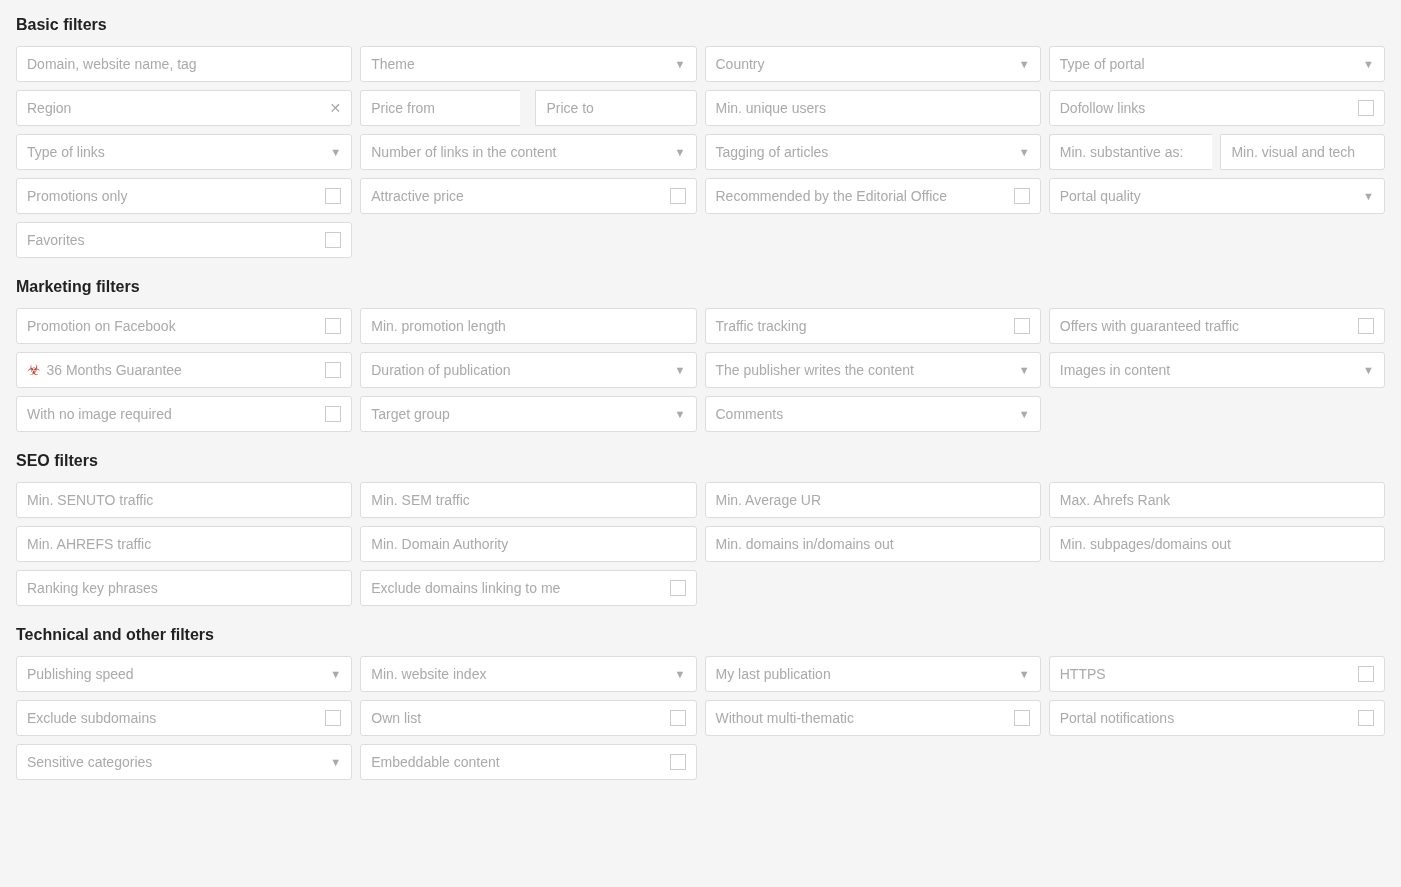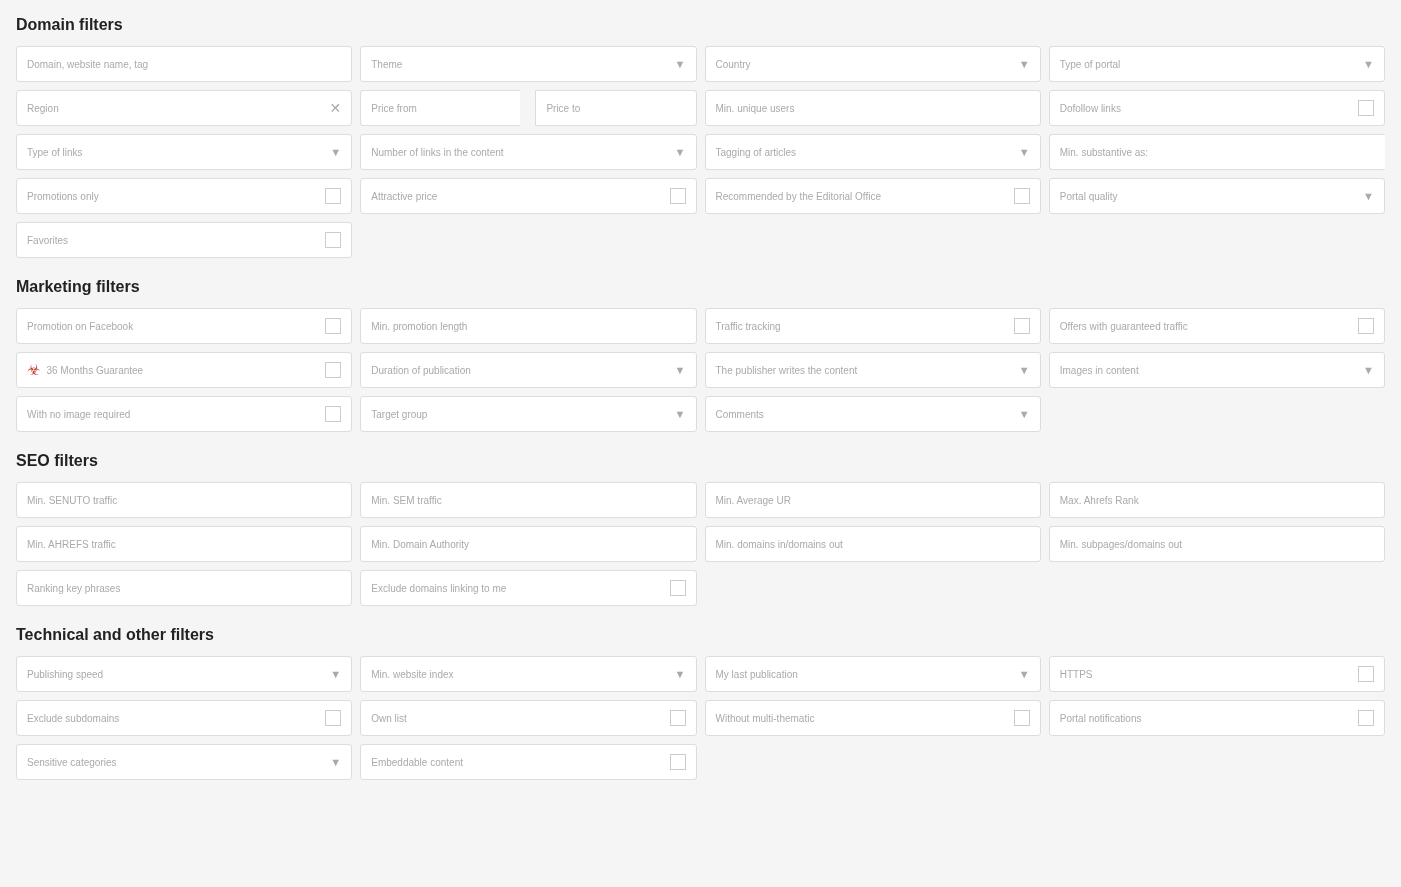--- a/index.html
+++ b/index.html
@@ -30,21 +30,21 @@
       border-radius: 3px;
       padding: 8px 10px;
       display: flex;
       align-items: center;
       justify-content: space-between;
       min-height: 36px;
       cursor: pointer;
     }
     .filter-item .label {
       color: #aaa;
-      font-size: 10px;
+      font-size: 14px;
       flex: 1;
     }
     .filter-item .chevron {
       color: #aaa;
       font-size: 11px;
       margin-left: 6px;
     }
     .filter-item .checkbox {
       width: 16px;
       height: 16px;
@@ -63,21 +63,21 @@
     .guarantee-icon {
       color: #c0392b;
       font-size: 15px;
       margin-right: 6px;
     }
   </style>
 </head>
 <body>
 
 <div id="app">
-    <div class="section-title">Domain filters</div>
+    <div class="section-title">Basic filters</div>
     <div class="filter-grid">
       <div class="filter-item">
       <span class="label">Domain, website name, tag</span>
     </div>
       <div class="filter-item">
       <span class="label">Theme</span>
       <span class="chevron">▼</span>
     </div>
       <div class="filter-item">
       <span class="label">Country</span>
@@ -119,20 +119,23 @@
       <span class="chevron">▼</span>
     </div>
       <div class="filter-item">
       <span class="label">Tagging of articles</span>
       <span class="chevron">▼</span>
     </div>
       <div style="display:flex;gap:8px;">
       <div class="filter-item" style="border-radius:3px 0 0 3px;border-right:none;flex:1;">
         <span class="label">Min. substantive as:</span>
       </div>
+      <div class="filter-item" style="border-radius:0 3px 3px 0;flex:1;">
+        <span class="label">Min. visual and tech</span>
+      </div>
     </div>
     </div>
     <div class="filter-grid">
       <div class="filter-item">
       <span class="label">Promotions only</span>
       <span class="checkbox"></span>
     </div>
       <div class="filter-item">
       <span class="label">Attractive price</span>
       <span class="checkbox"></span>

